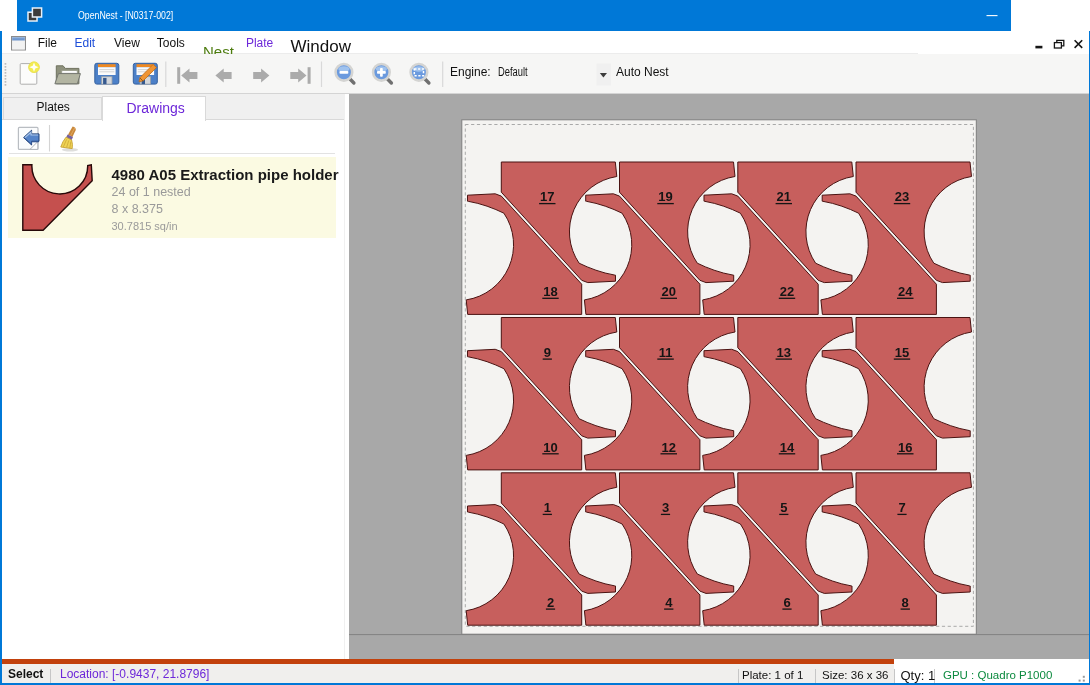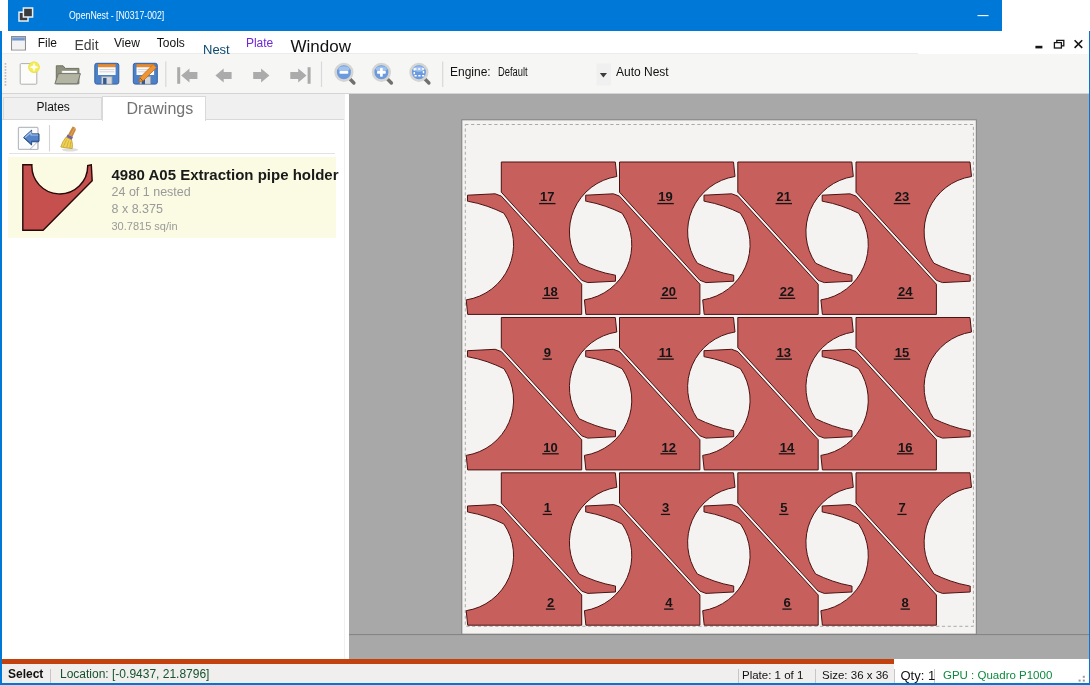--- a/index.html
+++ b/index.html
@@ -1,42 +1,42 @@
 <!DOCTYPE html>
 <html><head><meta charset="utf-8"><style>
 * { margin:0; padding:0; }
 body { width:1090px; height:685px; overflow:hidden; position:relative;
        font-family:"Liberation Sans", sans-serif; background:#fff; }
 span { line-height:1.15; }
 </style></head>
 <body>
-<div style="position:absolute;left:8px;top:0;width:994px;height:30.5px;background:#0078d7">
+<div style="position:absolute;left:17px;top:0;width:994px;height:30.5px;background:#0078d7">
 <svg style="position:absolute;left:10px;top:7px" width="16" height="16" viewBox="0 0 16 16">
       <rect x="1" y="5.2" width="9" height="8.8" fill="#3b3b3b" stroke="#e8f1fa" stroke-width="1.5"></rect>
       <rect x="5.4" y="1" width="9.2" height="9" fill="#3b3b3b" stroke="#e8f1fa" stroke-width="1.5"></rect>
     </svg>
 <span style="position:absolute;left:61px;top:9px;font-size:11.5px;color:#fff;white-space:nowrap;display:inline-block;transform:scaleX(0.76);transform-origin:0 0">OpenNest - [N0317-002]</span>
 <svg style="position:absolute;left:952px;top:0" width="138" height="30.5" viewBox="0 0 138 30.5">
       <line x1="17.5" y1="15.6" x2="28.5" y2="15.6" stroke="#fff" stroke-width="1.1"></line>
       <rect x="64.3" y="10.4" width="8.6" height="8.6" fill="none" stroke="#fff" stroke-width="1.1"></rect>
       <path d="M108.8,9.6 l10.6,10.6 M119.4,9.6 l-10.6,10.6" stroke="#fff" stroke-width="1.2"></path>
     </svg>
 </div>
 <div style="position:absolute;left:0;top:30.5px;width:918px;height:23px;background:#fff;border-bottom:1px solid #ececec;box-sizing:border-box">
 <svg style="position:absolute;left:11px;top:5.5px" width="15" height="15" viewBox="0 0 15 15">
       <rect x="0.5" y="0.5" width="14" height="13.5" fill="#e8e8e8" stroke="#8c8c8c" stroke-width="1"></rect>
       <rect x="1.2" y="1.2" width="12.6" height="3.4" fill="#6f97cf"></rect>
       <rect x="1.2" y="1.2" width="12.6" height="1" fill="#9db9dd"></rect>
       <rect x="1.4" y="4.8" width="12.2" height="8.6" fill="#f2f2f2"></rect>
     </svg>
 <span style="position:absolute;left:37.7px;top:6.8px;font-size:12px;color:#111">File</span>
-<span style="position:absolute;left:74.5px;top:6.8px;font-size:14px;color:#404040">Edit</span>
+<span style="position:absolute;left:74.5px;top:6.8px;font-size:12px;color:#1d4ed8">Edit</span>
 <span style="position:absolute;left:114px;top:6.8px;font-size:12px;color:#111">View</span>
 <span style="position:absolute;left:156.8px;top:6.8px;font-size:12px;color:#111">Tools</span>
-<span style="position:absolute;left:203px;top:12px;font-size:13px;color:#0c4a6e">Nest</span>
+<span style="position:absolute;left:203px;top:12px;font-size:15px;color:#4d7c0f">Nest</span>
 <span style="position:absolute;left:245.9px;top:6.8px;font-size:12px;color:#6d28d9">Plate</span>
 <span style="position:absolute;left:290.5px;top:6.8px;font-size:17px;color:#111">Window</span>
 <svg style="position:absolute;left:1030px;top:0" width="60" height="23" viewBox="0 0 60 23">
       <rect x="5.4" y="14.8" width="7" height="2.6" fill="#161616"></rect>
       <path d="M26.8,11.6 V9.4 h7 v5.4 h-2.2" fill="none" stroke="#161616" stroke-width="1.3"></path>
       <rect x="24.4" y="11.6" width="7" height="5.4" fill="#fff" stroke="#161616" stroke-width="1.3"></rect>
       <path d="M44.6,9.3 l7.6,7.6 M52.2,9.3 l-7.6,7.6" stroke="#161616" stroke-width="1.6"></path>
     </svg>
 </div>
 <div style="position:absolute;left:0;top:53.5px;width:1090px;height:40.5px;background:#f6f6f5;border-bottom:1px solid #d4d4d4;box-sizing:border-box"></div>
@@ -96,21 +96,21 @@
 <path d="M599.8,19 h7.2 l-3.6,4.4 Z" fill="#3c3c3c"></path>
 </svg>
 <span style="position:absolute;left:450px;top:66px;font-size:12px;font-weight:normal;color:#111">Engine:</span>
 <span style="position:absolute;left:498px;top:66px;font-size:12px;color:#111;display:inline-block;transform:scaleX(0.78);transform-origin:0 0">Default</span>
 <span style="position:absolute;left:616px;top:66px;font-size:12px;color:#111;white-space:nowrap">Auto Nest</span>
 <div style="position:absolute;left:1.5px;top:94px;width:343px;height:564.5px;background:#f0f0f0">
 <div style="position:absolute;left:0;top:25px;width:342px;height:539.5px;background:#fff;border-top:1px solid #d9d9d9"></div>
 <div style="position:absolute;left:1.5px;top:3px;width:99px;height:22px;background:#f0f0f0;border:1px solid #d9d9d9;border-bottom:none;box-sizing:border-box"></div>
 <span style="position:absolute;left:35px;top:7px;font-size:12px;color:#111">Plates</span>
 <div style="position:absolute;left:100.5px;top:1.5px;width:104px;height:25px;background:#fff;border:1px solid #d9d9d9;border-bottom:none;box-sizing:border-box"></div>
-<span style="position:absolute;left:125px;top:6px;font-size:16px;color:#737373">Drawings</span>
+<span style="position:absolute;left:125px;top:6px;font-size:14px;color:#6d28d9">Drawings</span>
 </div>
 <svg style="position:absolute;left:0;top:119px" width="349" height="40" viewBox="0 0 349 40">
 <rect x="18.4" y="8.4" width="19.6" height="22" rx="1" fill="#fbfcfd" stroke="#b9bdc2" stroke-width="1.2"></rect>
 <path d="M30,30.4 l7.8,-7.8 v7.8 Z" fill="#fff" stroke="#aeb3b9" stroke-width="1"></path>
 <path d="M23.6,18.6 L31.6,11.2 V14.9 H39 V22.3 H31.6 V26 Z" fill="#5584c9" stroke="#1e3f75" stroke-width="1"></path>
 <path d="M24.9,18.6 L31,13.2 V16 H38.2" stroke="#a9c4e8" stroke-width="1.2" fill="none"></path>
 <path d="M25,19.6 L31.4,25 V22.8 H38.5" stroke="#35599a" stroke-width="1" fill="none"></path>
 <line x1="49.5" y1="6" x2="49.5" y2="32.5" stroke="#d4d4d4" stroke-width="1.1"></line>
 <ellipse cx="70" cy="30.8" rx="8" ry="1.8" fill="#dededc"></ellipse>
 <path d="M72.6,7.6 q3.4,0.6 3.2,3.4 l-3.4,7 -4.4,-2.2 Z" fill="#c9883b"></path>
@@ -203,21 +203,21 @@
 <line x1="900.6" y1="609.1" x2="909.9" y2="609.1" stroke="#151515" stroke-width="1.3"></line>
 </g>
 </svg>
 <div style="position:absolute;left:0;top:658.5px;width:894px;height:24.5px;background:#f0efed;border-top:5px solid #c2410c;box-sizing:border-box">
 <div style="position:absolute;left:50.3px;top:5px;width:1px;height:15px;background:#c6c6c6"></div>
 <div style="position:absolute;left:737.6px;top:5px;width:1px;height:15px;background:#c6c6c6"></div>
 <div style="position:absolute;left:815.2px;top:5px;width:1px;height:15px;background:#c6c6c6"></div>
 <div style="position:absolute;left:893.9px;top:5px;width:1px;height:15px;background:#c6c6c6"></div>
 <div style="position:absolute;left:934.3px;top:5px;width:1px;height:15px;background:#c6c6c6"></div>
 <span style="position:absolute;left:8px;top:4.5px;font-size:12px;font-weight:bold;color:#111">Select</span>
-<span style="position:absolute;left:60px;top:4.5px;font-size:12px;color:#14532d;white-space:nowrap">Location: [-0.9437, 21.8796]</span>
+<span style="position:absolute;left:60px;top:4.5px;font-size:12px;color:#6d28d9;white-space:nowrap">Location: [-0.9437, 21.8796]</span>
 <span style="position:absolute;left:742px;top:5px;font-size:11.5px;color:#111;white-space:nowrap">Plate: 1 of 1</span>
 <span style="position:absolute;left:822px;top:5px;font-size:11.5px;color:#111;white-space:nowrap">Size: 36 x 36</span>
 <span style="position:absolute;left:900.5px;top:5px;font-size:13px;color:#111;white-space:nowrap">Qty: 1</span>
 <span style="position:absolute;left:943px;top:5px;font-size:11.5px;color:#0c8a3f;white-space:nowrap">GPU : Quadro P1000</span>
 <svg style="position:absolute;left:1073px;top:11px" width="14" height="12" viewBox="0 0 14 12">
       <rect x="9.8" y="0.8" width="2" height="2" fill="#9a9a9a"></rect>
       <rect x="5.6" y="4.6" width="2" height="2" fill="#9a9a9a"></rect>
       <rect x="9.8" y="4.6" width="2" height="2" fill="#9a9a9a"></rect>
       <rect x="1.4" y="8.4" width="2" height="2" fill="#9a9a9a"></rect>
       <rect x="5.6" y="8.4" width="2" height="2" fill="#9a9a9a"></rect>

